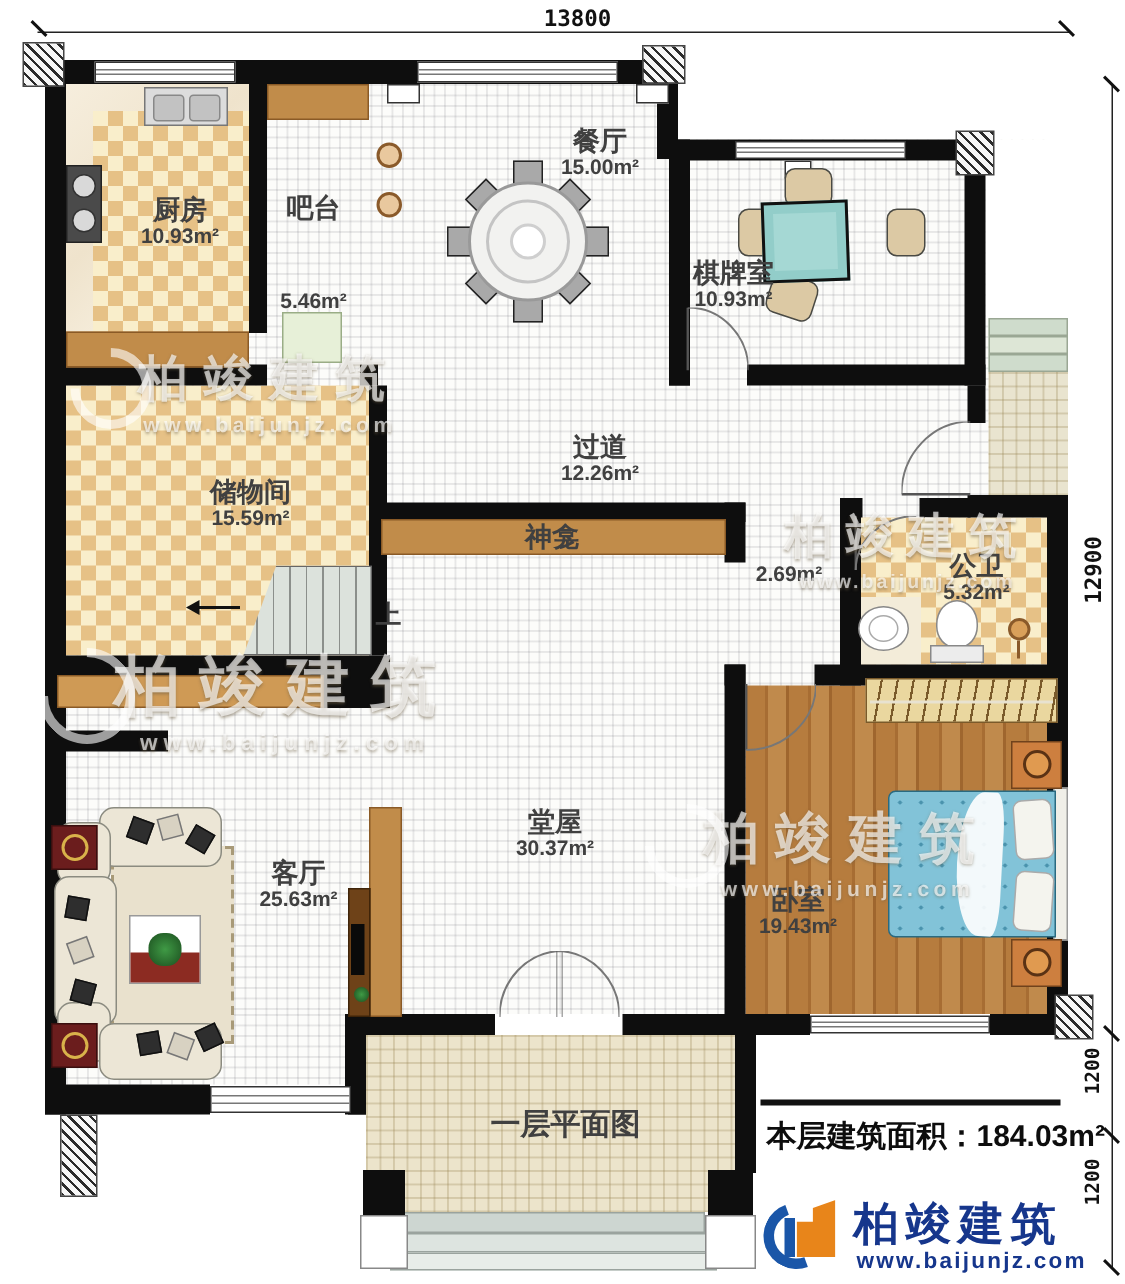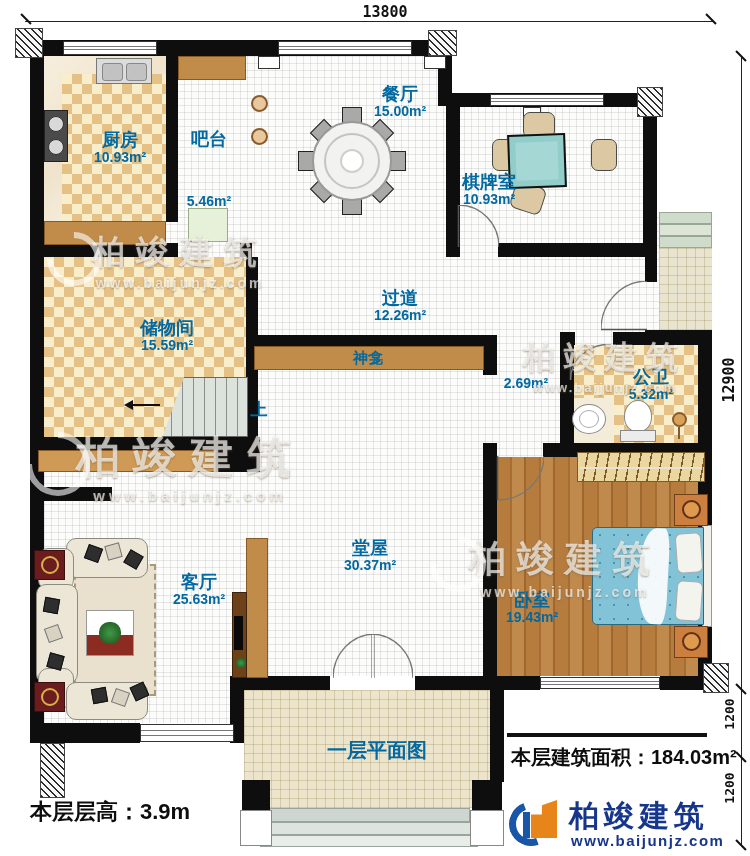--- a/index.html
+++ b/index.html
@@ -15,21 +15,21 @@
   .grid-floor{position:absolute;background-color:#fcfcfa;
     background-image:linear-gradient(rgba(90,90,100,.13) 1px,transparent 1px),linear-gradient(90deg,rgba(90,90,100,.13) 1px,transparent 1px);
     background-size:7px 7px;}
   .checker{position:absolute;background:repeating-conic-gradient(#e6c186 0% 25%,#f9eecb 0% 50%);background-size:20px 20px;}
   .marble{position:absolute;background:linear-gradient(135deg,#f6eedd 0%,#efe3cc 40%,#f7f0e0 70%,#eee2ca 100%);}
   .wood{position:absolute;background:repeating-linear-gradient(90deg,#b67c3e 0 13px,#a76d33 13px 15px,#c08a4c 15px 27px,#9f662e 27px 29px);}
   .porchfloor{position:absolute;background-color:#ece4cb;
     background-image:linear-gradient(rgba(150,130,80,.28) 1px,transparent 1px),linear-gradient(90deg,rgba(150,130,80,.28) 1px,transparent 1px);
     background-size:9px 9px;}
   .counter{position:absolute;background:#c18c4a;border:1px solid #8a5a26;box-sizing:border-box;}
-  .room-label{position:absolute;color:#0369a1;font-weight:bold;text-align:center;transform:translate(-50%,-50%);line-height:1.12;white-space:nowrap;}
+  .room-label{position:absolute;color:#404040;font-weight:bold;text-align:center;transform:translate(-50%,-50%);line-height:1.12;white-space:nowrap;}
   .rname{font-size:18px;} .rarea{font-size:14px;}
   .dim{position:absolute;font-family:"DejaVu Sans Mono",monospace;font-weight:bold;color:#111;font-size:15px;white-space:nowrap;}
   .dimline{position:absolute;background:#222;}
   .tick{position:absolute;width:14px;height:2px;background:#111;transform:rotate(45deg);}
   .wm{position:absolute;color:rgba(255,255,255,.66);text-shadow:0 1px 2px rgba(110,95,70,.5);font-weight:bold;text-align:center;pointer-events:none;}
   .wm .t{display:block;} .wm .u{display:block;}
   .wm-logo{position:absolute;border-radius:50%;border:6px solid rgba(255,255,255,.6);border-top-color:transparent;transform:rotate(-45deg);}
   .arcsvg{position:absolute;}
   .pil{position:absolute;width:15px;height:15px;background:#2e2e2e;border:1px solid #111;box-sizing:border-box;}
   .pil.lt{background:#d8d2c2;border-color:#777;}
@@ -159,21 +159,21 @@
 
   <div class="mchair" style="left:523px;top:112px;width:32px;height:26px;"></div>
   <div class="mchair" style="left:492px;top:139px;width:26px;height:32px;"></div>
   <div class="mchair" style="left:591px;top:139px;width:26px;height:32px;"></div>
   <div class="mchair" style="left:512px;top:184px;width:32px;height:28px;transform:rotate(18deg);"></div>
   <div class="abs" style="left:508px;top:134px;width:58px;height:54px;background:#92cdc9;border:2px solid #111;box-sizing:border-box;transform:rotate(-2deg);">
     <i class="abs" style="left:6px;top:6px;right:6px;bottom:6px;background:#a5d8d4;"></i>
   </div>
 
   <div class="counter" style="left:254px;top:346px;width:230px;height:24px;"></div>
-  <div class="room-label" style="left:368px;top:358px;font-size:15px;">神龛</div>
+  <div class="room-label" style="left:368px;top:358px;font-size:18px;">神龛</div>
   <div class="counter" style="left:38px;top:450px;width:178px;height:22px;background:#cf9a55;"></div>
 
   <div class="abs" style="left:572px;top:404px;width:34px;height:30px;border-radius:50%;background:#fff;border:1.5px solid #888;box-sizing:border-box;">
     <i class="abs" style="left:6px;top:5px;width:18px;height:16px;border-radius:50%;border:1px solid #aaa;"></i>
   </div>
   <div class="abs" style="left:624px;top:400px;width:28px;height:32px;border-radius:50% 50% 45% 45%;background:#fff;border:1.5px solid #888;box-sizing:border-box;"></div>
   <div class="abs" style="left:620px;top:430px;width:36px;height:12px;background:#ececec;border:1.5px solid #888;box-sizing:border-box;"></div>
   <div class="abs" style="left:672px;top:412px;width:15px;height:15px;border-radius:50%;background:#d9a05a;border:2px solid #8a5a2a;box-sizing:border-box;"></div>
   <div class="abs" style="left:678px;top:427px;width:2px;height:12px;background:#8a5a2a;"></div>
 
@@ -319,23 +319,20 @@
   <div class="wm" style="left:490px;top:336px;width:230px;">
     <span class="t" style="font-size:32px;letter-spacing:9px;">柏竣建筑</span>
     <span class="u" style="font-size:13px;letter-spacing:2px;">www.baijunjz.com</span>
   </div>
   <div class="wm" style="left:440px;top:534px;width:250px;">
     <div class="wm-logo" style="left:-10px;top:2px;width:44px;height:44px;"></div>
     <span class="t" style="font-size:37px;letter-spacing:11px;">柏竣建筑</span>
     <span class="u" style="font-size:14px;letter-spacing:3px;">www.baijunjz.com</span>
   </div>
 
-  <div class="abs info" style="left:30px;top:797px;font-size:22px;font-weight:600;">
-    <span>本层层高：</span><span>3.9m</span>
-  </div>
 
   <div class="abs" style="left:507px;top:690px;width:206px;height:160px;">
     <div class="abs" style="left:0;top:43px;width:200px;height:4px;background:#111;"></div>
     <div class="abs info" style="left:4px;top:54px;font-size:20px;font-weight:600;white-space:nowrap;">
       <span>本层建筑面积：</span><span>184.03m²</span>
     </div>
 
     <div class="abs" style="left:0px;top:108px;width:60px;height:52px;">
       <i class="abs" style="left:2px;top:4px;width:44px;height:44px;border-radius:50%;border:7px solid #1a56a8;border-top-color:transparent;border-right-color:transparent;transform:rotate(25deg);box-sizing:border-box;"></i>
       <i class="abs" style="left:24px;top:2px;width:26px;height:38px;background:#e8851a;clip-path:polygon(0 100%,0 38%,42% 38%,42% 14%,100% 0,100% 100%);"></i>

